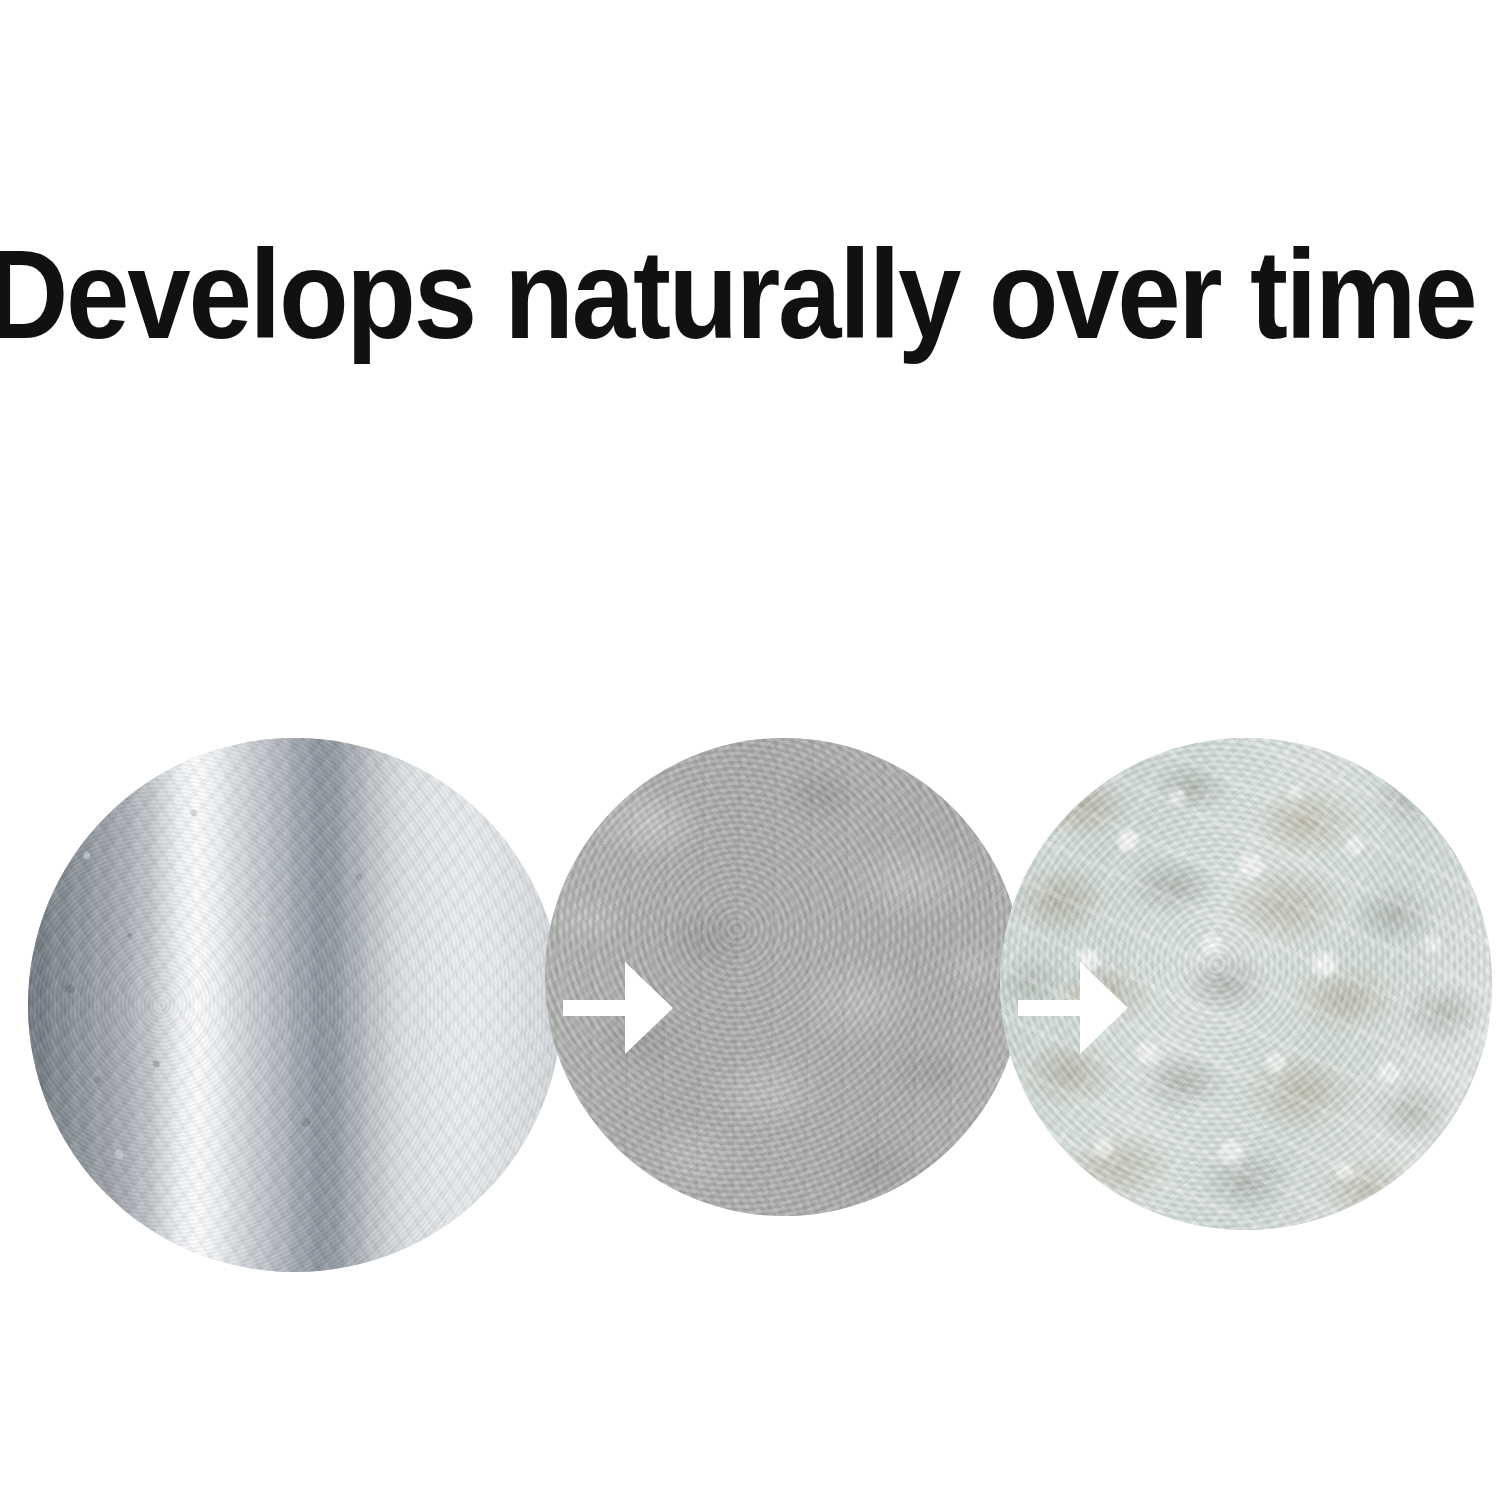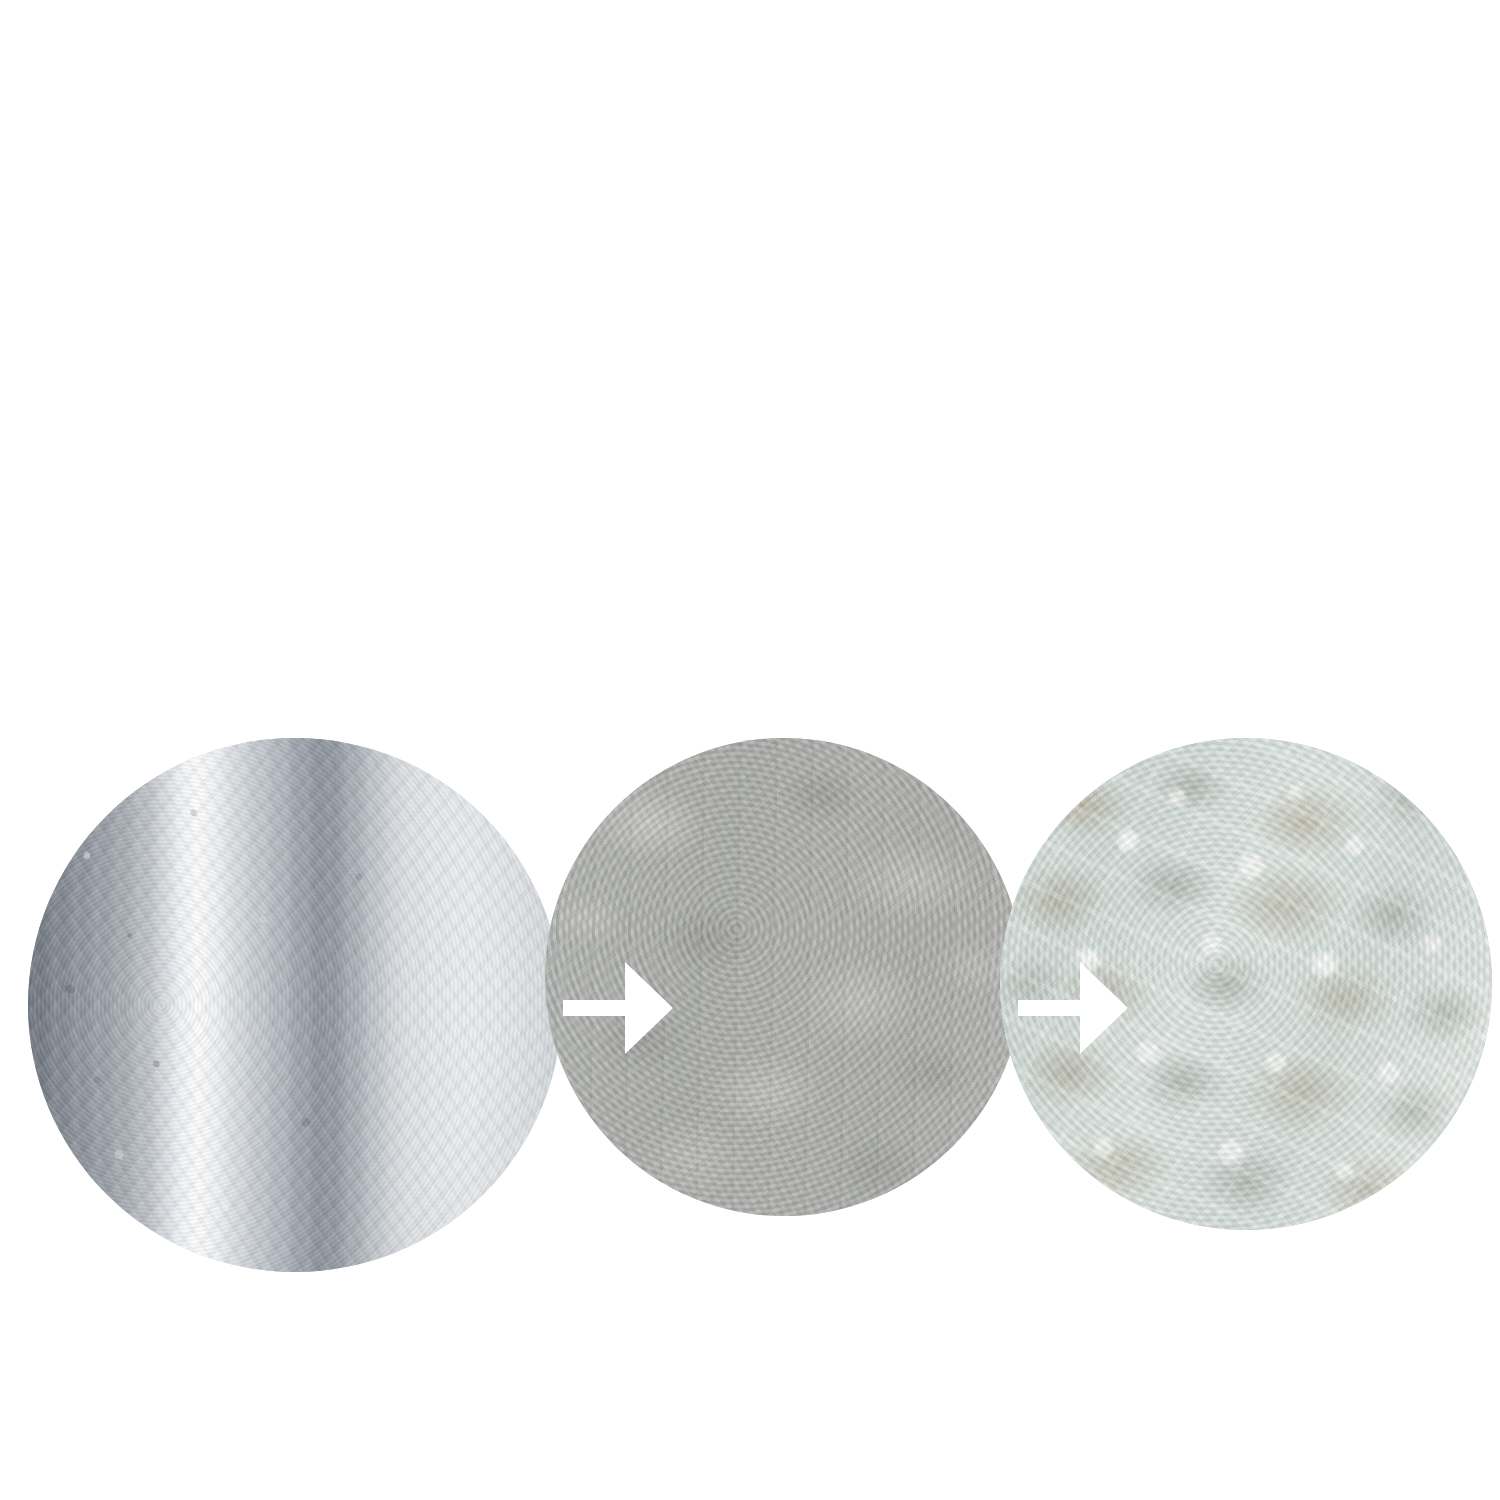--- a/index.html
+++ b/index.html
@@ -305,20 +305,23 @@
   }
   #arrow-1 { left: 563px; top: 960px; }
   #arrow-2 { left: 1018px; top: 960px; }
   .arrow svg { display: block; width: 100%; height: 100%; }
 </style>
 </head>
 <body>
 
 <div id="stage">
 
+  <div class="title-band">
+    <div class="title-text">Develops naturally over time</div>
+  </div>
 
   <div class="stages">
 
     <div class="stage-circle" id="circle-1">
       <div class="tex zinc-new-base"></div>
       <div class="tex zinc-new-bands"></div>
       <div class="tex zinc-new-grain"></div>
       <div class="tex zinc-new-spangle"></div>
       <div class="tex zinc-new-vignette"></div>
     </div>

